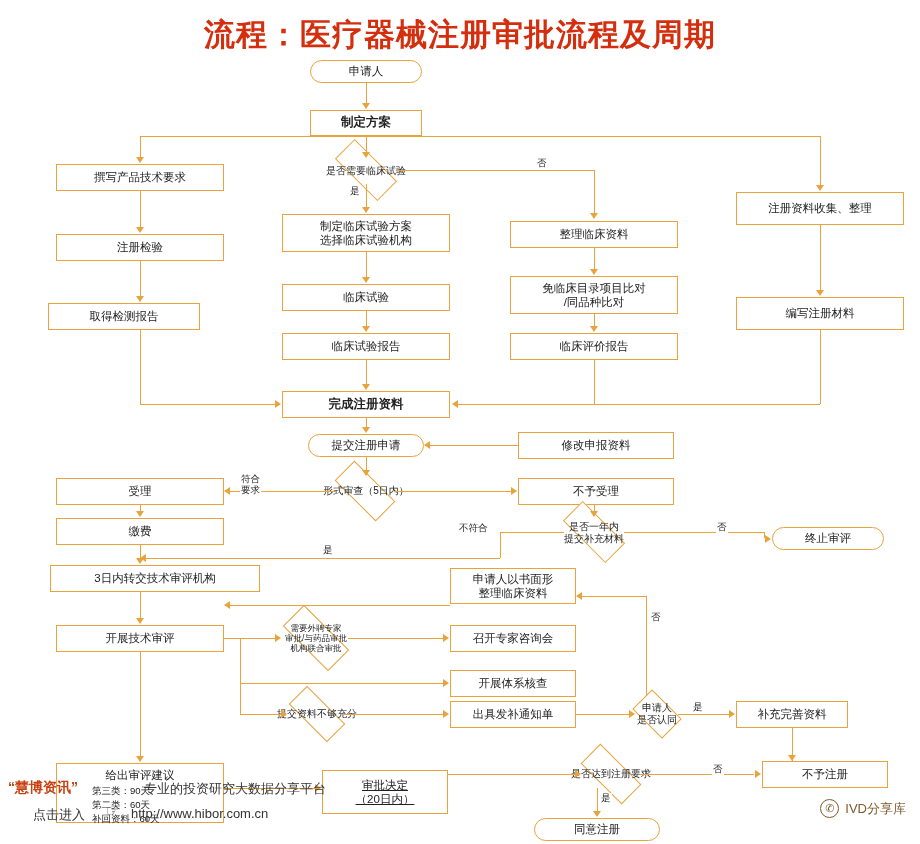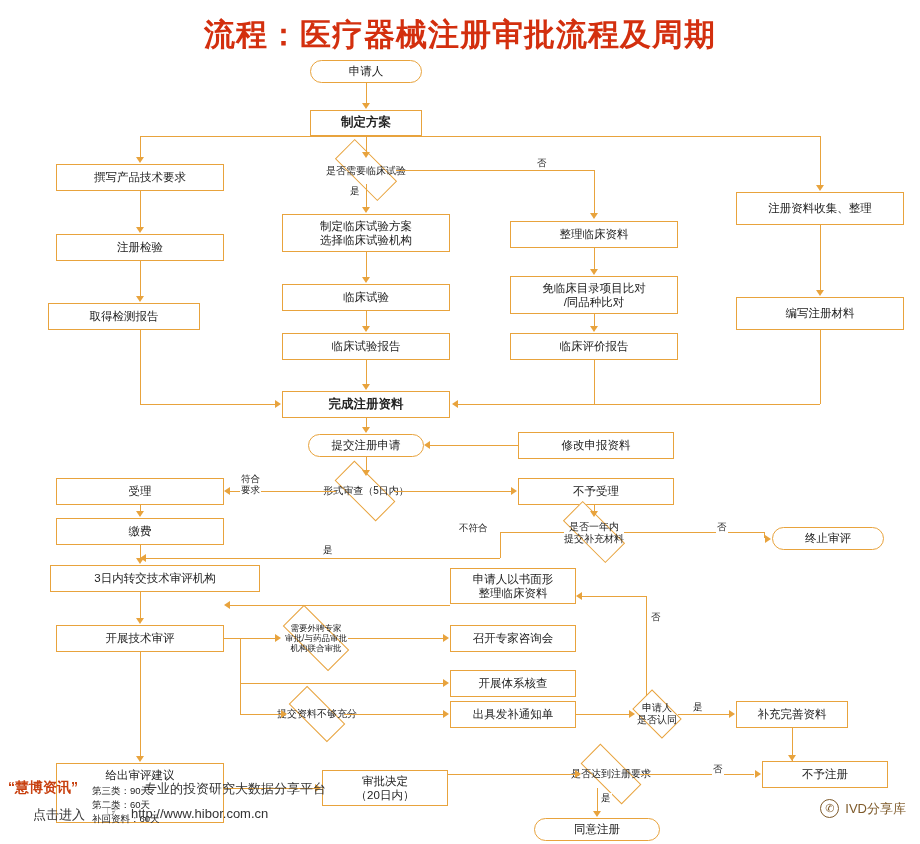--- a/index.html
+++ b/index.html
@@ -193,21 +193,21 @@
 
 <div class="node" style="left:736px; top:701px; width:112px; height:27px;">补充完善资料</div>
 
 <div class="node" style="left:56px; top:763px; width:168px; height:60px; align-items:flex-start; justify-content:flex-start; padding:4px 6px;">
   <span style="width:100%; text-align:center; font-size:11.5px;">给出审评建议</span>
 </div>
 <div class="detail" style="left:92px; top:784px; width:120px;">第三类：90天
 第二类：60天
 补回资料：60天</div>
 
-<div class="node" style="left:322px; top:770px; width:126px; height:36px;">审批决定
+<div class="node" style="left:322px; top:770px; width:126px; height:44px;text-decoration:underline;">审批决定
 （20日内）</div>
 
 <div class="dia" style="left:582px; top:760px; width:58px; height:28px;"></div>
 <div class="dia-label" style="left:532px; top:766px; width:158px; height:16px;">是否达到注册要求</div>
 
 <div class="node" style="left:762px; top:761px; width:126px; height:27px;">不予注册</div>
 <div class="node term" style="left:534px; top:818px; width:126px; height:23px;">同意注册</div>
 
 <div class="edge v" style="left:366px; top:83px; height:21px;"></div>
 <div class="arrow down" style="left:362px; top:103px;"></div>

